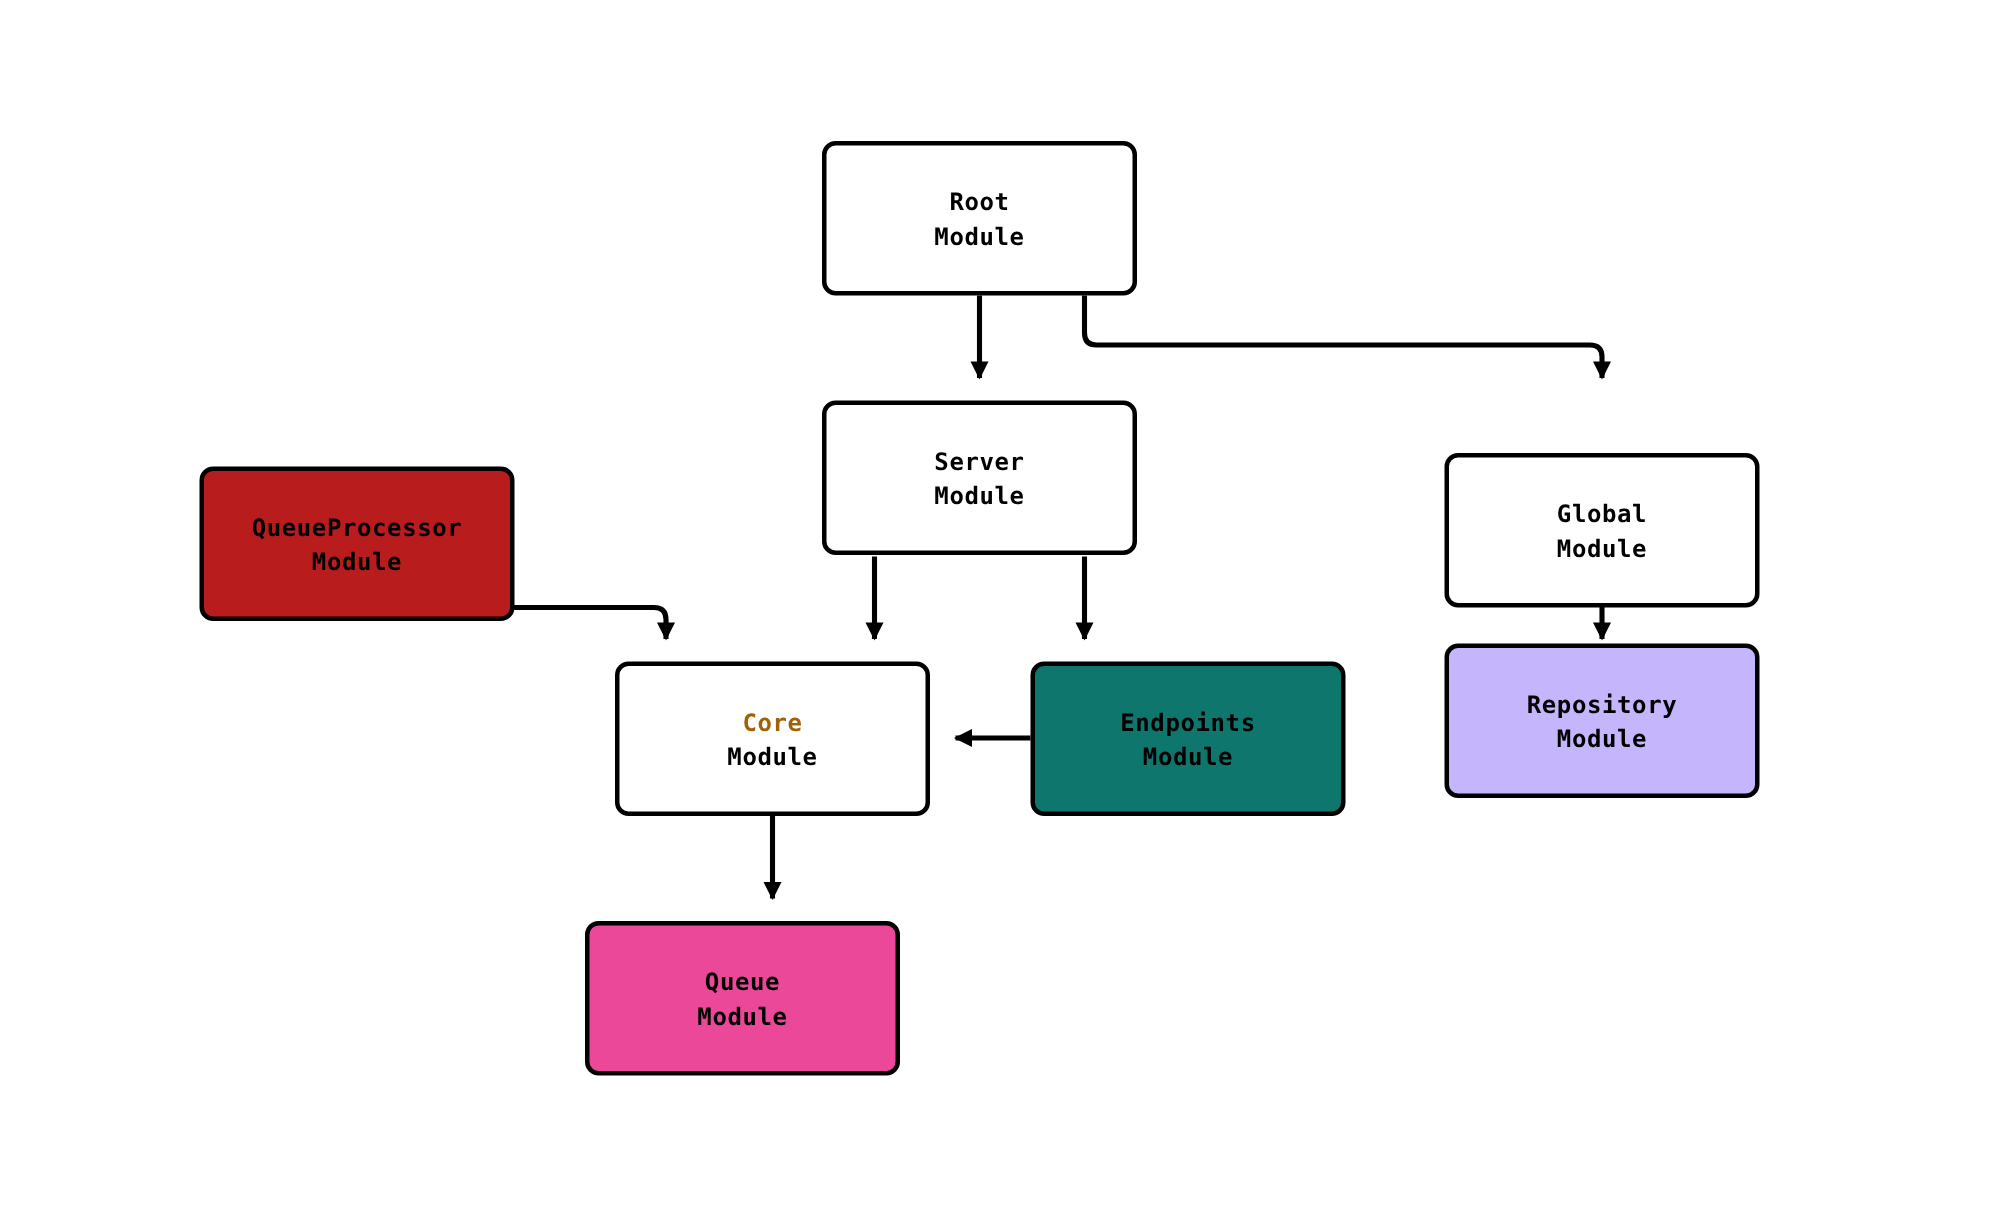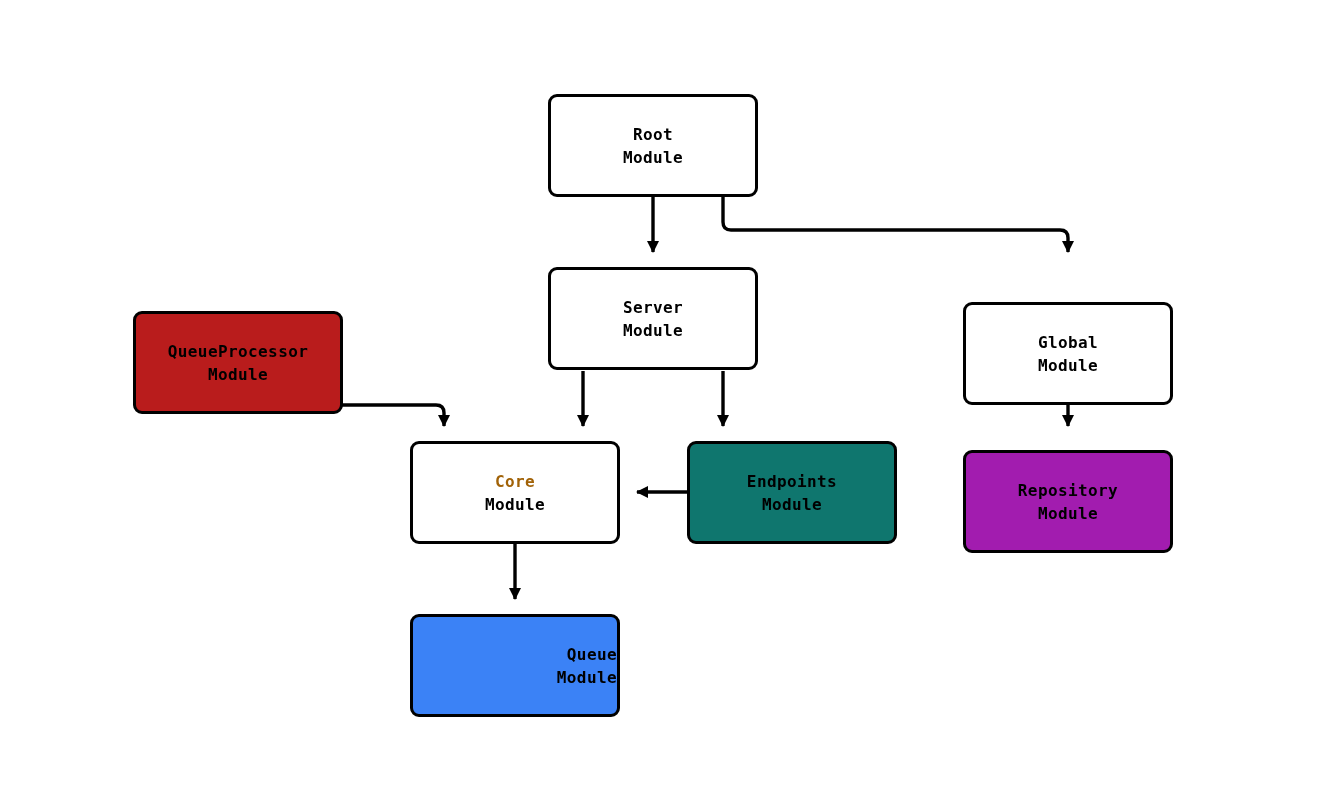--- a/index.html
+++ b/index.html
@@ -93,23 +93,23 @@
         <div class="node-line" style="color: rgb(0, 0, 0);">Module</div>
       </div>
       <div class="node" style="left: 410px; top: 441px; border-color: rgb(0, 0, 0); background: rgb(255, 255, 255);">
         <div class="node-line" style="color: #a16207;">Core</div>
         <div class="node-line" style="color: rgb(0, 0, 0);">Module</div>
       </div>
       <div class="node" style="left: 687px; top: 441px; border-color: rgb(0, 0, 0); background: #0f766e;">
         <div class="node-line" style="color: rgb(0, 0, 0);">Endpoints</div>
         <div class="node-line" style="color: rgb(0, 0, 0);">Module</div>
       </div>
-      <div class="node" style="left: 963px; top: 450px; border-color: rgb(0, 0, 0); background: #a21caf;">
+      <div class="node" style="left: 963px; top: 429px; border-color: rgb(0, 0, 0); background: #c4b5fd;">
         <div class="node-line" style="color: rgb(0, 0, 0);">Repository</div>
         <div class="node-line" style="color: rgb(0, 0, 0);">Module</div>
       </div>
-      <div class="node" style="left: 410px; top: 614px; border-color: rgb(0, 0, 0); background: #3b82f6; align-items: flex-end;">
+      <div class="node" style="left: 390px; top: 614px; border-color: rgb(0, 0, 0); background: #ec4899;">
         <div class="node-line" style="color: rgb(0, 0, 0);">Queue</div>
         <div class="node-line" style="color: rgb(0, 0, 0);">Module</div>
       </div>
     </div>
 
 </div>
 
 </body></html>

